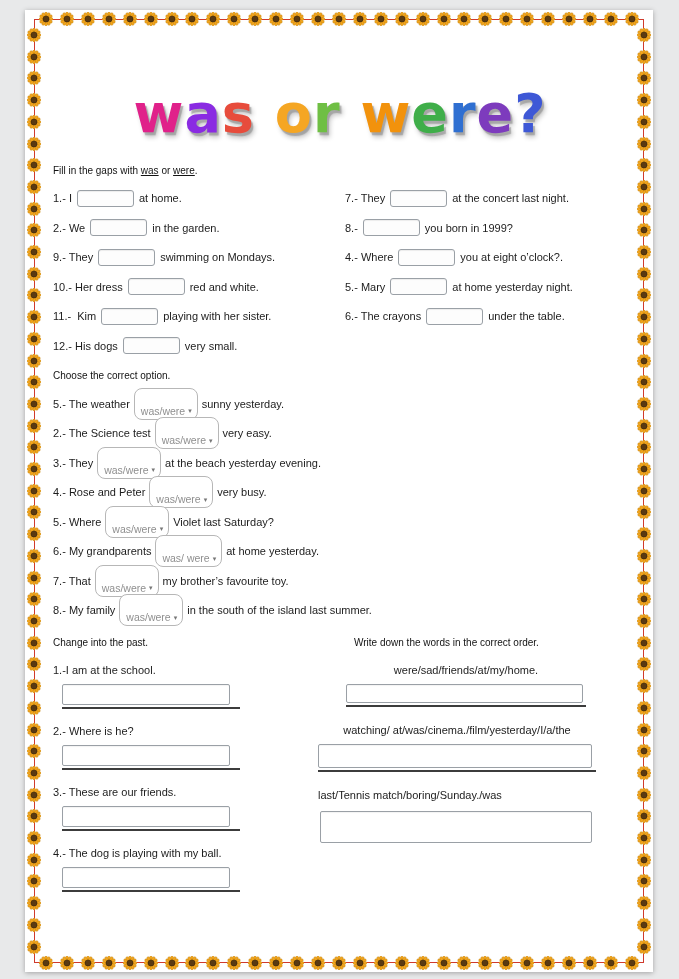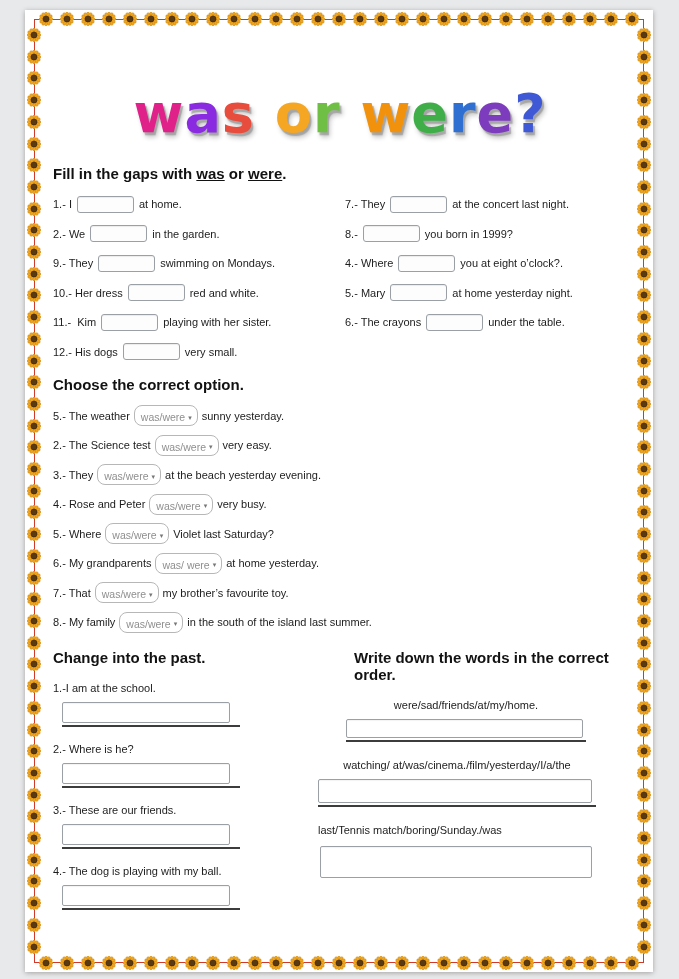--- a/index.html
+++ b/index.html
@@ -28,38 +28,38 @@
   .content{position:relative;z-index:2;padding:76px 26px 0 28px;color:#1c1c1c;}
 
   h1.title{
     margin:0 0 22px;text-align:center;
     font-size:54px;line-height:1.05;font-weight:bold;
     font-family:"DejaVu Sans",sans-serif;
     white-space:pre;letter-spacing:1px;
     text-shadow:2px 3px 1px rgba(130,130,130,.55), 3px 5px 5px rgba(0,0,0,.22);
   }
 
-  .sec-heading{font-size:15px;font-weight:bold;color:#121212;}
+  .sec-heading{font-size:10px;font-weight:normal;color:#121212;}
   .fill-heading{margin:6px 0 14px;}
   .underline{text-decoration:underline;}
 
   .fill-grid{display:grid;grid-template-columns:292px 1fr;row-gap:12.5px;margin-bottom:16px;}
   .q-row{display:flex;align-items:center;font-size:11px;white-space:pre;height:17px;}
   .gap-box{
     display:inline-block;width:55px;height:15px;flex:0 0 auto;
     border:1px solid #9aa0a6;border-radius:3px;background:#fdfdfd;
     margin:0 5px;box-shadow:inset 0 1px 1px rgba(0,0,0,.07);
   }
 
   .choose-list{margin-bottom:18px;}
   .choose-list .q-row{margin-bottom:12.5px;}
   .dd{
     display:inline-flex;align-items:center;gap:3px;flex:0 0 auto;
     border:1px solid #b7b7b7;border-radius:8px;background:#fff;
-    padding:4px 5px 1px 6px;margin:7px 4px;height:14px;
+    padding:15px 5px 1px 6px;margin:7px 4px;height:14px;
     color:#8f8f8f;font-size:10.5px;cursor:pointer;justify-content:space-between;
   }
   .dd .caret{font-size:7px;color:#777;line-height:1;}
 
   .bottom-grid{display:grid;grid-template-columns:265px 1fr;font-size:11px;margin-top:14px;}
   .past-heading{margin-bottom:16px;}
   .order-heading{margin-left:36px;margin-bottom:16px;}
   .past-item{margin-bottom:16px;}
   .p-prompt{margin-bottom:7px;line-height:13px;}
   .answer-wrap{border-bottom:2px solid #3c3c3c;padding-bottom:2px;}

